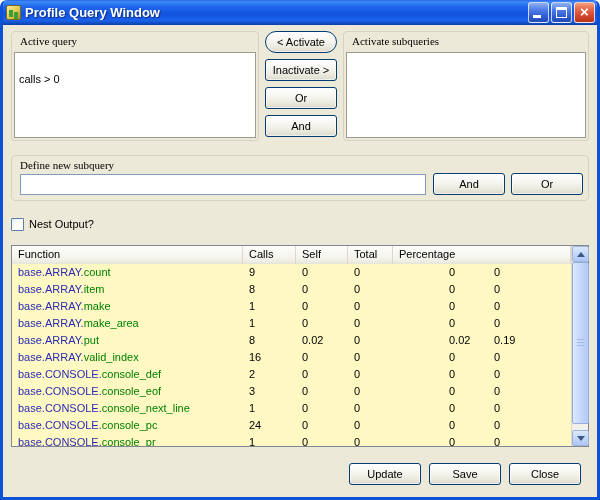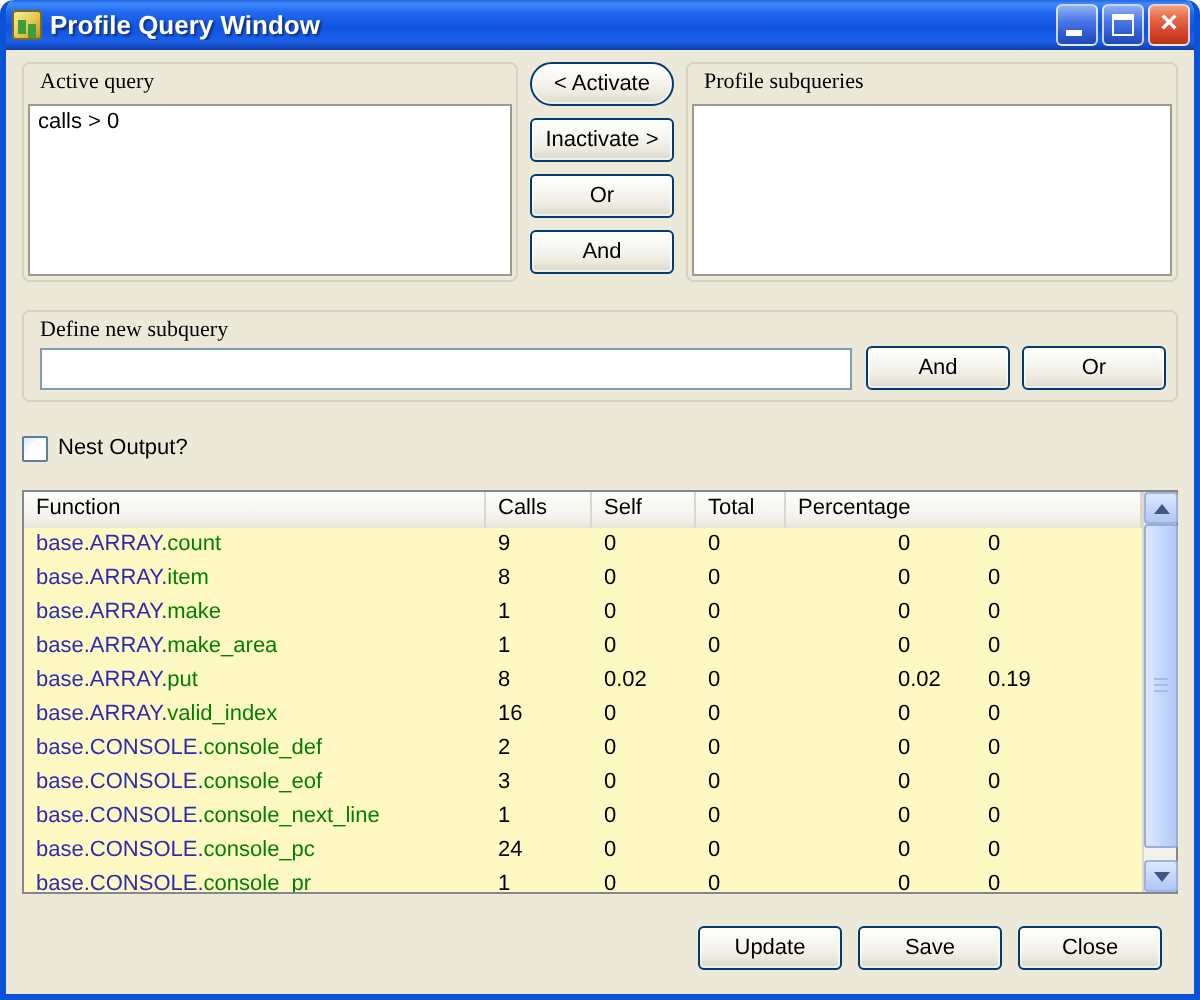--- a/index.html
+++ b/index.html
@@ -55,21 +55,21 @@
 
   .groupbox{
     position:absolute;border:1px solid #D5D2C4;border-radius:4px;background:var(--window-bg,#ECE9D8);
   }
   .group-label{
     position:absolute;left:8px;top:3px;font-size:11px;color:#000;white-space:nowrap;font-family:Liberation Serif, serif;
   }
   .listbox{
     position:absolute;background:#fff;border:1px solid #9D9A8E;overflow:hidden;
   }
-  .list-item{font-size:11px;color:#000;padding:2px 4px;white-space:nowrap;}
+  .list-item{font-size:11px;color:#000;padding:20px 4px;white-space:nowrap;}
 
   .g-active{left:8px;top:6px;width:248px;height:110px;}
   .g-active .listbox{left:2px;top:20px;right:2px;bottom:2px;}
   .g-inactive{left:340px;top:6px;width:246px;height:110px;}
   .g-inactive .listbox{left:2px;top:20px;right:2px;bottom:2px;}
 
   .btn{
     position:absolute;width:72px;height:22px;
     border:1px solid #003C74;border-radius:3px;
     background:linear-gradient(180deg,#FFFFFF 0%,#F5F4EF 45%,#EDEBE0 72%,#DCD9CC 100%);
@@ -171,21 +171,21 @@
         <div class="list-item">calls &gt; 0</div>
       </div>
     </div>
 
     <div class="btn btn-activate">&lt; Activate</div>
     <div class="btn btn-inactivate">Inactivate &gt;</div>
     <div class="btn btn-or-transfer">Or</div>
     <div class="btn btn-and-transfer">And</div>
 
     <div class="groupbox g-inactive">
-      <span class="group-label">Profile subqueries</span>
+      <span class="group-label">Activate subqueries</span>
       <div class="listbox"></div>
     </div>
 
     <div class="groupbox g-define">
       <span class="group-label">Define new subquery</span>
       <input class="define-input" type="text" value="" style="">
       <div class="btn btn-and-define">And</div>
       <div class="btn btn-or-define">Or</div>
     </div>
 

